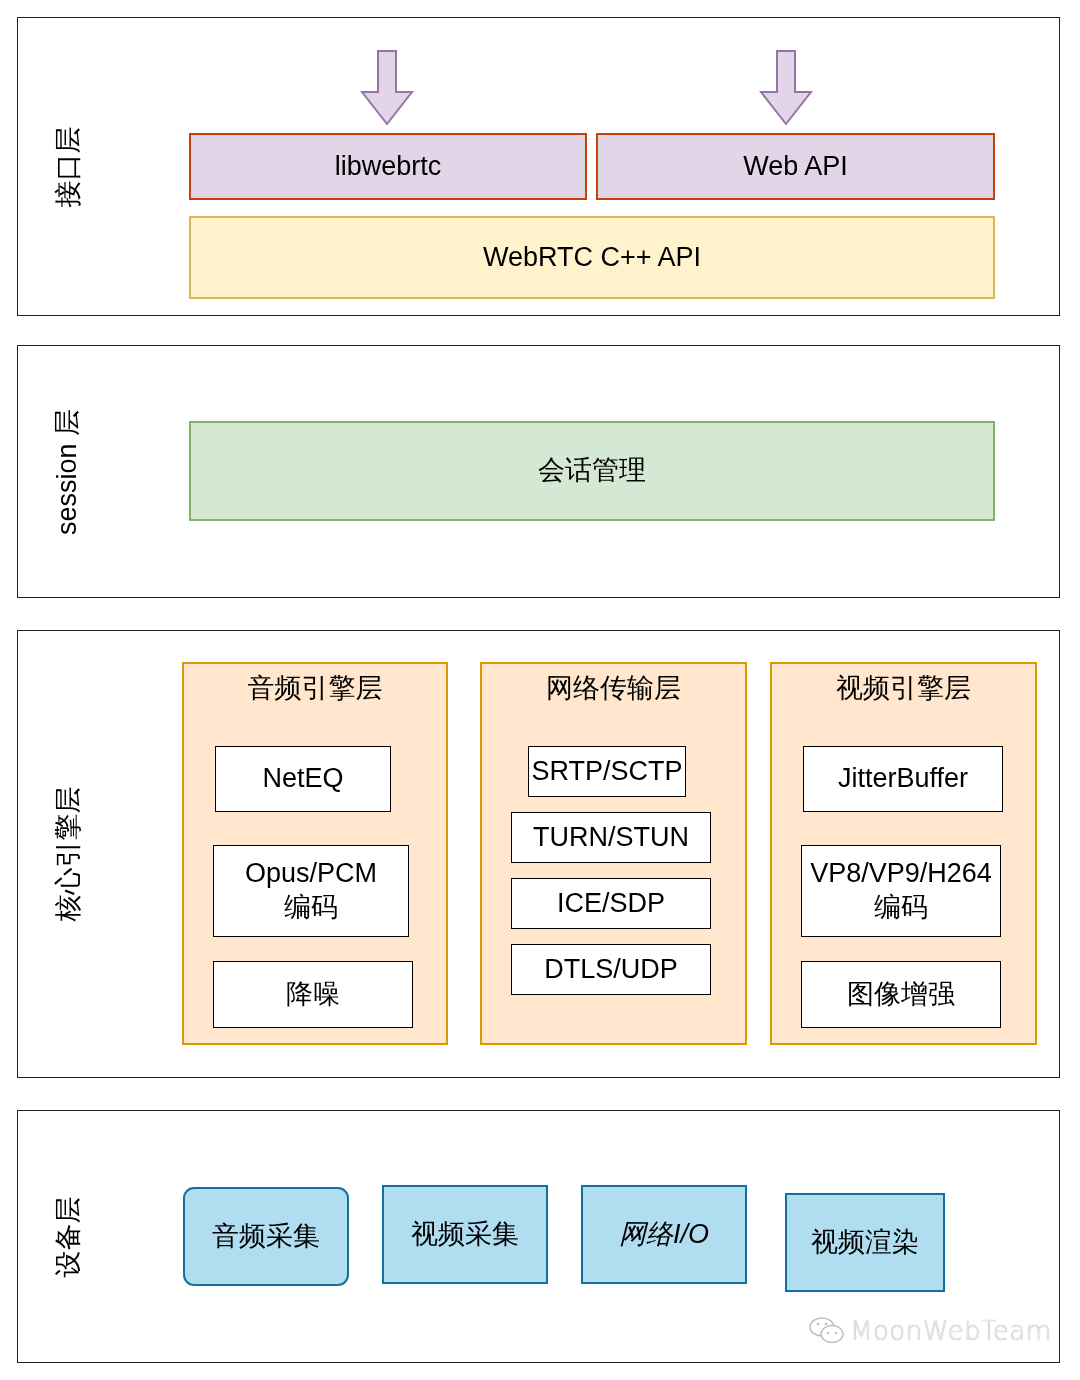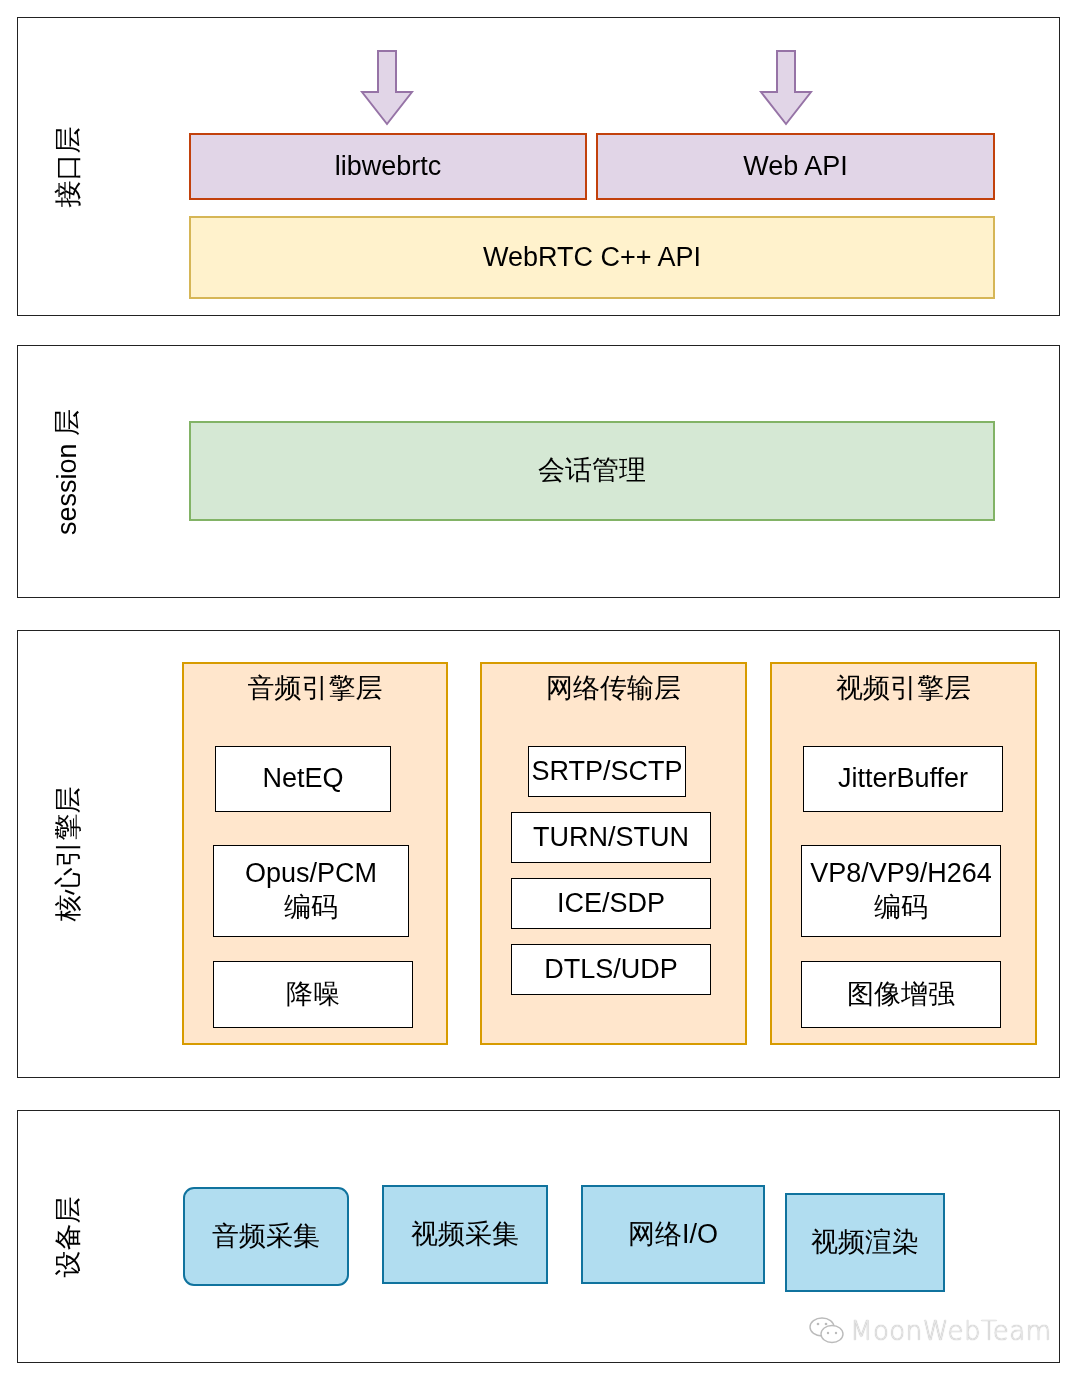--- a/index.html
+++ b/index.html
@@ -104,21 +104,21 @@
 <div class="layer" style="top:1110px;height:253px;"></div>
 <div class="layer-label" style="top:1110px;height:253px;">
   <span>设备层</span>
 </div>
 <div class="box blue" style="left:183px;top:1187px;width:166px;height:99px;border-radius:11px;">
   <span>音频采集</span>
 </div>
 <div class="box blue" style="left:382px;top:1185px;width:166px;height:99px;">
   <span>视频采集</span>
 </div>
-<div class="box blue" style="left:581px;top:1185px;width:184px;height:99px;">
+<div class="box blue" style="left:581px;top:1185px;width:166px;height:99px;font-style:italic;">
   <span>网络I/O</span>
 </div>
 <div class="box blue" style="left:785px;top:1185px;width:160px;height:99px;margin-top:8px;">
   <span>视频渲染</span>
 </div>
 
 <div class="watermark">
   <svg width="38" height="30" viewBox="0 0 38 30">
     <ellipse cx="14" cy="11" rx="12" ry="9" fill="none" stroke="#bbb" stroke-width="1.4"></ellipse>
     <ellipse cx="24" cy="18" rx="11" ry="8.5" fill="#fff" stroke="#bbb" stroke-width="1.4"></ellipse>

